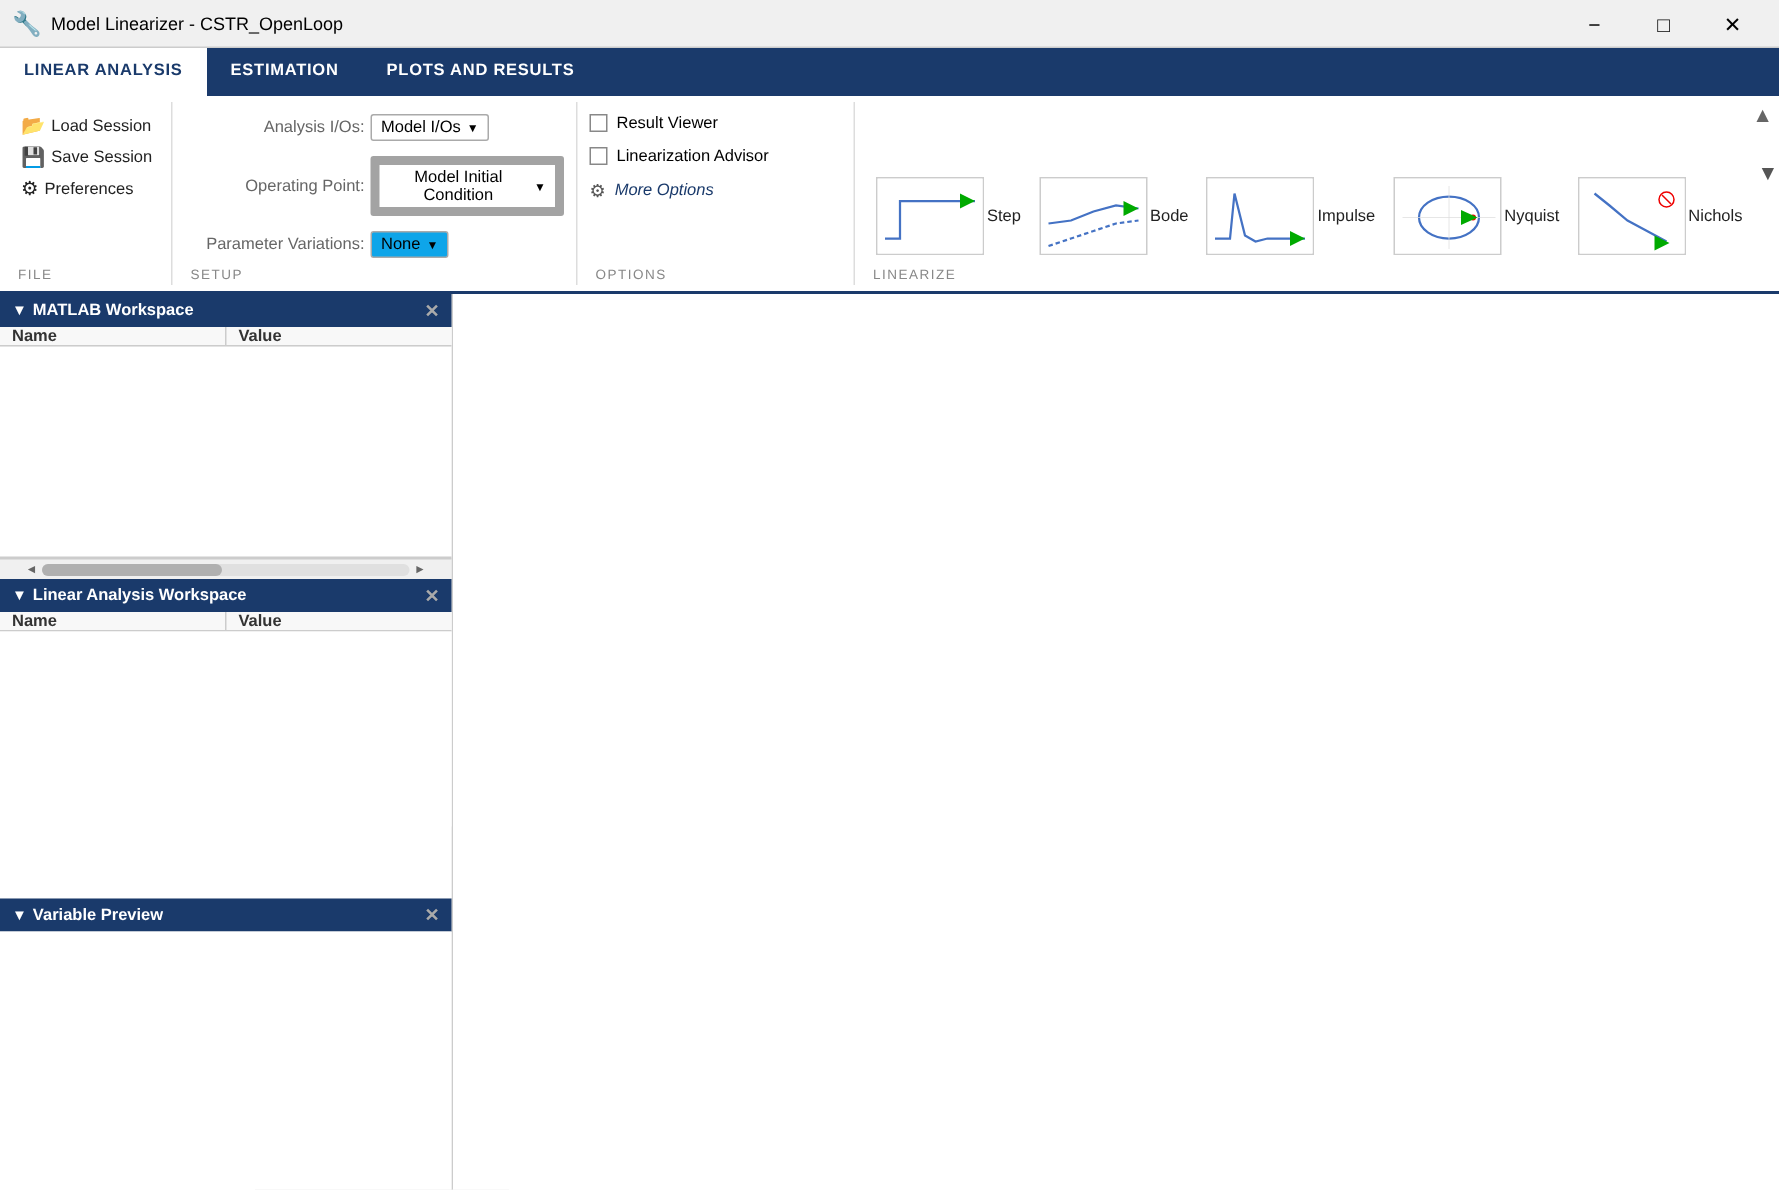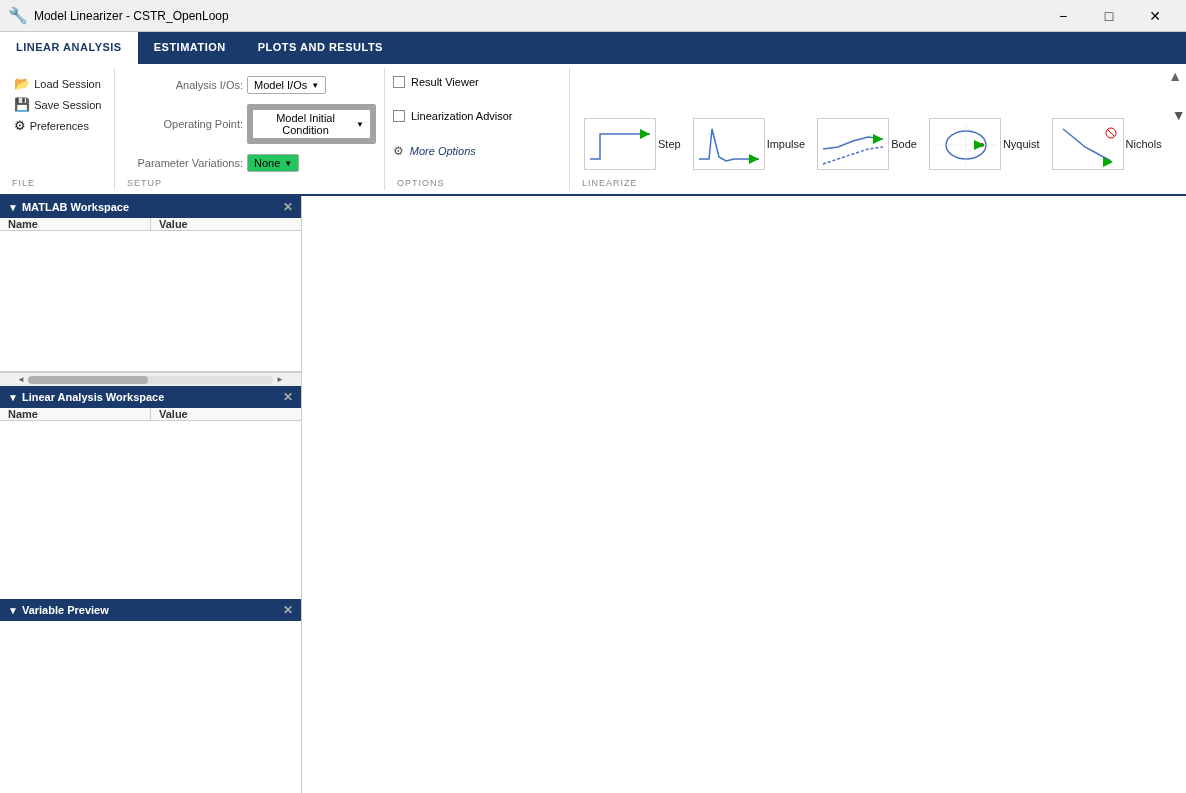--- a/index.html
+++ b/index.html
@@ -350,31 +350,31 @@
       </div>
       <div class="setup-row">
         <span class="setup-label">Operating Point:</span>
         <button class="setup-value" style="border:6px solid #a3a3a3; padding:2px 6px; background:#fff; cursor:pointer; font-size:11px; display:flex; align-items:center; gap:4px; border-radius:2px;">
           <span>Model Initial Condition</span>
           <span style="font-size:8px;">▼</span>
         </button>
       </div>
       <div class="setup-row">
         <span class="setup-label">Parameter Variations:</span>
-        <button class="setup-value" style="border:1px solid #aaa; padding:2px 6px; background:#22c55e; cursor:pointer; font-size:11px; display:flex; align-items:center; gap:4px; border-radius:2px;">
+        <button class="setup-value" style="border:1px solid #aaa; padding:2px 6px; background:#0ea5e9; cursor:pointer; font-size:11px; display:flex; align-items:center; gap:4px; border-radius:2px;">
           <span>None</span>
           <span style="font-size:8px;">▼</span>
         </button>
       </div>
     </div>
     <div class="section-divider-label">SETUP</div>
   </div>
 
   <div class="ribbon-wrapper" style="min-width:185px;">
-    <div class="ribbon-inner" style="flex-direction:column; gap:18px;">
+    <div class="ribbon-inner" style="flex-direction:column; gap:6px;">
       <div class="option-row">
         <span class="checkbox"></span>
         <span>Result Viewer</span>
       </div>
       <div class="option-row">
         <span class="checkbox"></span>
         <span>Linearization Advisor</span>
       </div>
       <div class="option-row">
         <span style="font-size:12px; color:#555;">⚙</span>
@@ -389,43 +389,43 @@
 
       <button class="plot-btn">
         <div class="plot-thumbnail">
           <svg width="72" height="52" viewBox="0 0 72 52">
             <rect width="72" height="52" fill="white"></rect>
             <polyline points="5,40 15,40 15,15 65,15" stroke="#4472C4" stroke-width="1.5" fill="none"></polyline>
             <polygon points="55,10 65,15 55,20" fill="#00aa00"></polygon>
           </svg>
         </div>
         <span class="plot-label">Step</span>
-      </button>
-
-      <button class="plot-btn">
-        <div class="plot-thumbnail">
-          <svg width="72" height="52" viewBox="0 0 72 52">
-            <rect width="72" height="52" fill="white"></rect>
-            <polyline points="5,40 15,40 18,10 25,38 32,42 40,40 50,40 65,40" stroke="#4472C4" stroke-width="1.5" fill="none"></polyline>
-            <polygon points="55,35 65,40 55,45" fill="#00aa00"></polygon>
-          </svg>
-        </div>
-        <span class="plot-label">Impulse</span>
       </button>
 
       <button class="plot-btn">
         <div class="plot-thumbnail">
           <svg width="72" height="52" viewBox="0 0 72 52">
             <rect width="72" height="52" fill="white"></rect>
             <polyline points="5,30 20,28 35,22 50,18 65,20" stroke="#4472C4" stroke-width="1.5" fill="none"></polyline>
             <polyline points="5,45 20,40 35,35 50,30 65,28" stroke="#4472C4" stroke-width="1.5" fill="none" stroke-dasharray="3,2"></polyline>
             <polygon points="55,15 65,20 55,25" fill="#00aa00"></polygon>
           </svg>
         </div>
         <span class="plot-label">Bode</span>
+      </button>
+
+      <button class="plot-btn">
+        <div class="plot-thumbnail">
+          <svg width="72" height="52" viewBox="0 0 72 52">
+            <rect width="72" height="52" fill="white"></rect>
+            <polyline points="5,40 15,40 18,10 25,38 32,42 40,40 50,40 65,40" stroke="#4472C4" stroke-width="1.5" fill="none"></polyline>
+            <polygon points="55,35 65,40 55,45" fill="#00aa00"></polygon>
+          </svg>
+        </div>
+        <span class="plot-label">Impulse</span>
       </button>
 
       <button class="plot-btn">
         <div class="plot-thumbnail">
           <svg width="72" height="52" viewBox="0 0 72 52">
             <rect width="72" height="52" fill="white"></rect>
             <ellipse cx="36" cy="26" rx="20" ry="14" stroke="#4472C4" stroke-width="1.5" fill="none"></ellipse>
             <line x1="5" y1="26" x2="67" y2="26" stroke="#ddd" stroke-width="0.5"></line>
             <line x1="36" y1="5" x2="36" y2="47" stroke="#ddd" stroke-width="0.5"></line>
             <circle cx="52" cy="26" r="2" fill="#ee0000"></circle>

